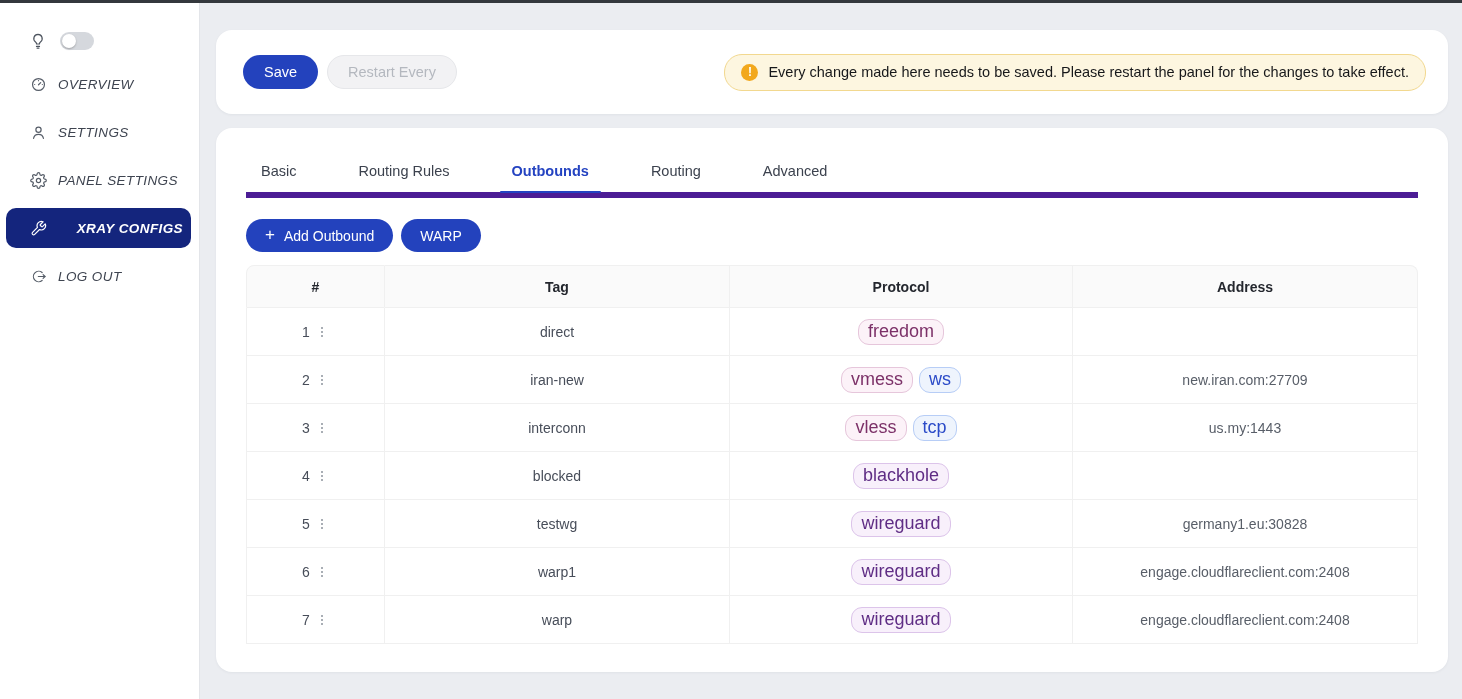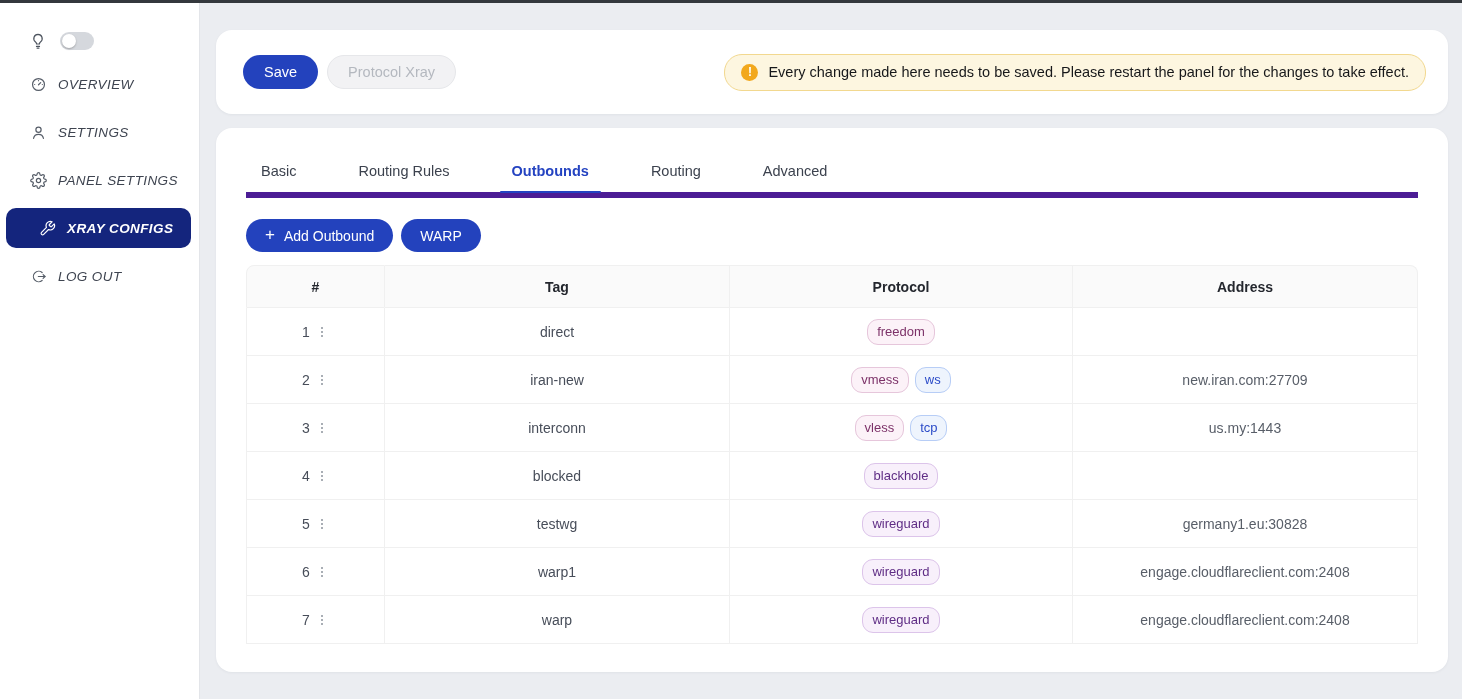--- a/index.html
+++ b/index.html
@@ -16,21 +16,21 @@
   .theme-row { display:flex; align-items:center; gap:13px; padding:22px 0 0 29px; height:54px; }
   .bulb { color:#4c535e; display:flex; }
   .toggle { width:34px; height:18px; background:#d5d8dd; border-radius:9px; position:relative; cursor:pointer; }
   .toggle .knob { position:absolute; left:2px; top:2px; width:14px; height:14px; border-radius:50%; background:#fff;
     box-shadow:0 1px 2px rgba(0,0,0,.25); }
   .nav { margin-top:3px;font-style:italic; }
   .nav-item { height:48px; display:flex; align-items:center; gap:11px; padding:0 8px 0 30px;
     color:#3e4450; font-size:13.5px; letter-spacing:.4px; cursor:pointer; }
   .nav-item .nicon { color:#565d68; display:flex; width:17px; justify-content:center; }
   .nav-item.active { background:var(--sidebar-active); color:#fff; font-weight:700;
-    border-radius:10px; margin:4px 8px 4px 6px; height:40px; padding-left:33px; }
+    border-radius:10px; margin:4px 8px 4px 6px; height:40px; padding-left:24px;justify-content:space-between; }
   .nav-item.active .nicon { color:#fff; }
 
   
   .main { position:absolute; left:200px; top:3px; width:1370px; height:696px; }
   .card { position:absolute; left:16px; width:1232px; background:#fff; border-radius:16px;
     box-shadow:0 1px 3px rgba(25,33,61,.05); }
   .toolbar-card { top:27px; height:84px; display:flex; align-items:center; padding:0 22px 0 27px; }
   .content-card { top:125px; height:544px; padding:24px 30px 0 30px; }
 
   .btn { border:none; border-radius:17px; font-size:14.5px; font-family:inherit; cursor:pointer;
@@ -59,21 +59,21 @@
   table { border-collapse:separate; border-spacing:0; width:1172px; table-layout:fixed; }
   th, td { border-right:1px solid #f0f0f0; border-bottom:1px solid #f0f0f0; text-align:center; }
   th:first-child, td:first-child { border-left:1px solid #f0f0f0; }
   th { border-top:1px solid #f0f0f0; background:#fafafa; height:43px; font-size:14px; font-weight:700; color:#24272e; }
   th:first-child { border-top-left-radius:8px; }
   th:last-child { border-top-right-radius:8px; }
   td { height:48px; font-size:14px; color:#474d59; background:#fff; }
   .num-cell { display:inline-flex; align-items:center; gap:5px; }
   .dots { color:#8d939c; cursor:pointer; display:flex; }
   .badge { display:inline-flex; align-items:center; height:22px; padding:12px 9px; border-radius:11px;
-    font-size:13px; margin:8px 3px; border:1px solid; }
+    font-size:18px; margin:8px 3px; border:1px solid; }
   .addr { color:#585e68; }
 </style>
 </head>
 <body>
 
 <div class="topbar"></div>
 
 <aside class="sidebar">
   <div class="theme-row">
     <span class="bulb">
@@ -133,21 +133,21 @@
           </svg>
         </span>
         <span>LOG OUT</span>
       </div>
     </nav>
 </aside>
 
 <main class="main">
   <section class="card toolbar-card">
     <button class="btn btn-primary">Save</button>
-    <button class="btn btn-disabled">Protocol Xray</button>
+    <button class="btn btn-disabled">Restart Every</button>
     <div class="alert">
       <span class="alert-icon">!</span>
       <span>Every change made here needs to be saved. Please restart the panel for the changes to take effect.</span>
     </div>
   </section>
 
   <section class="card content-card">
     <div class="tabs" id="tabs">
         <div class="tab">Basic</div>
         <div class="tab">Routing Rules</div>

